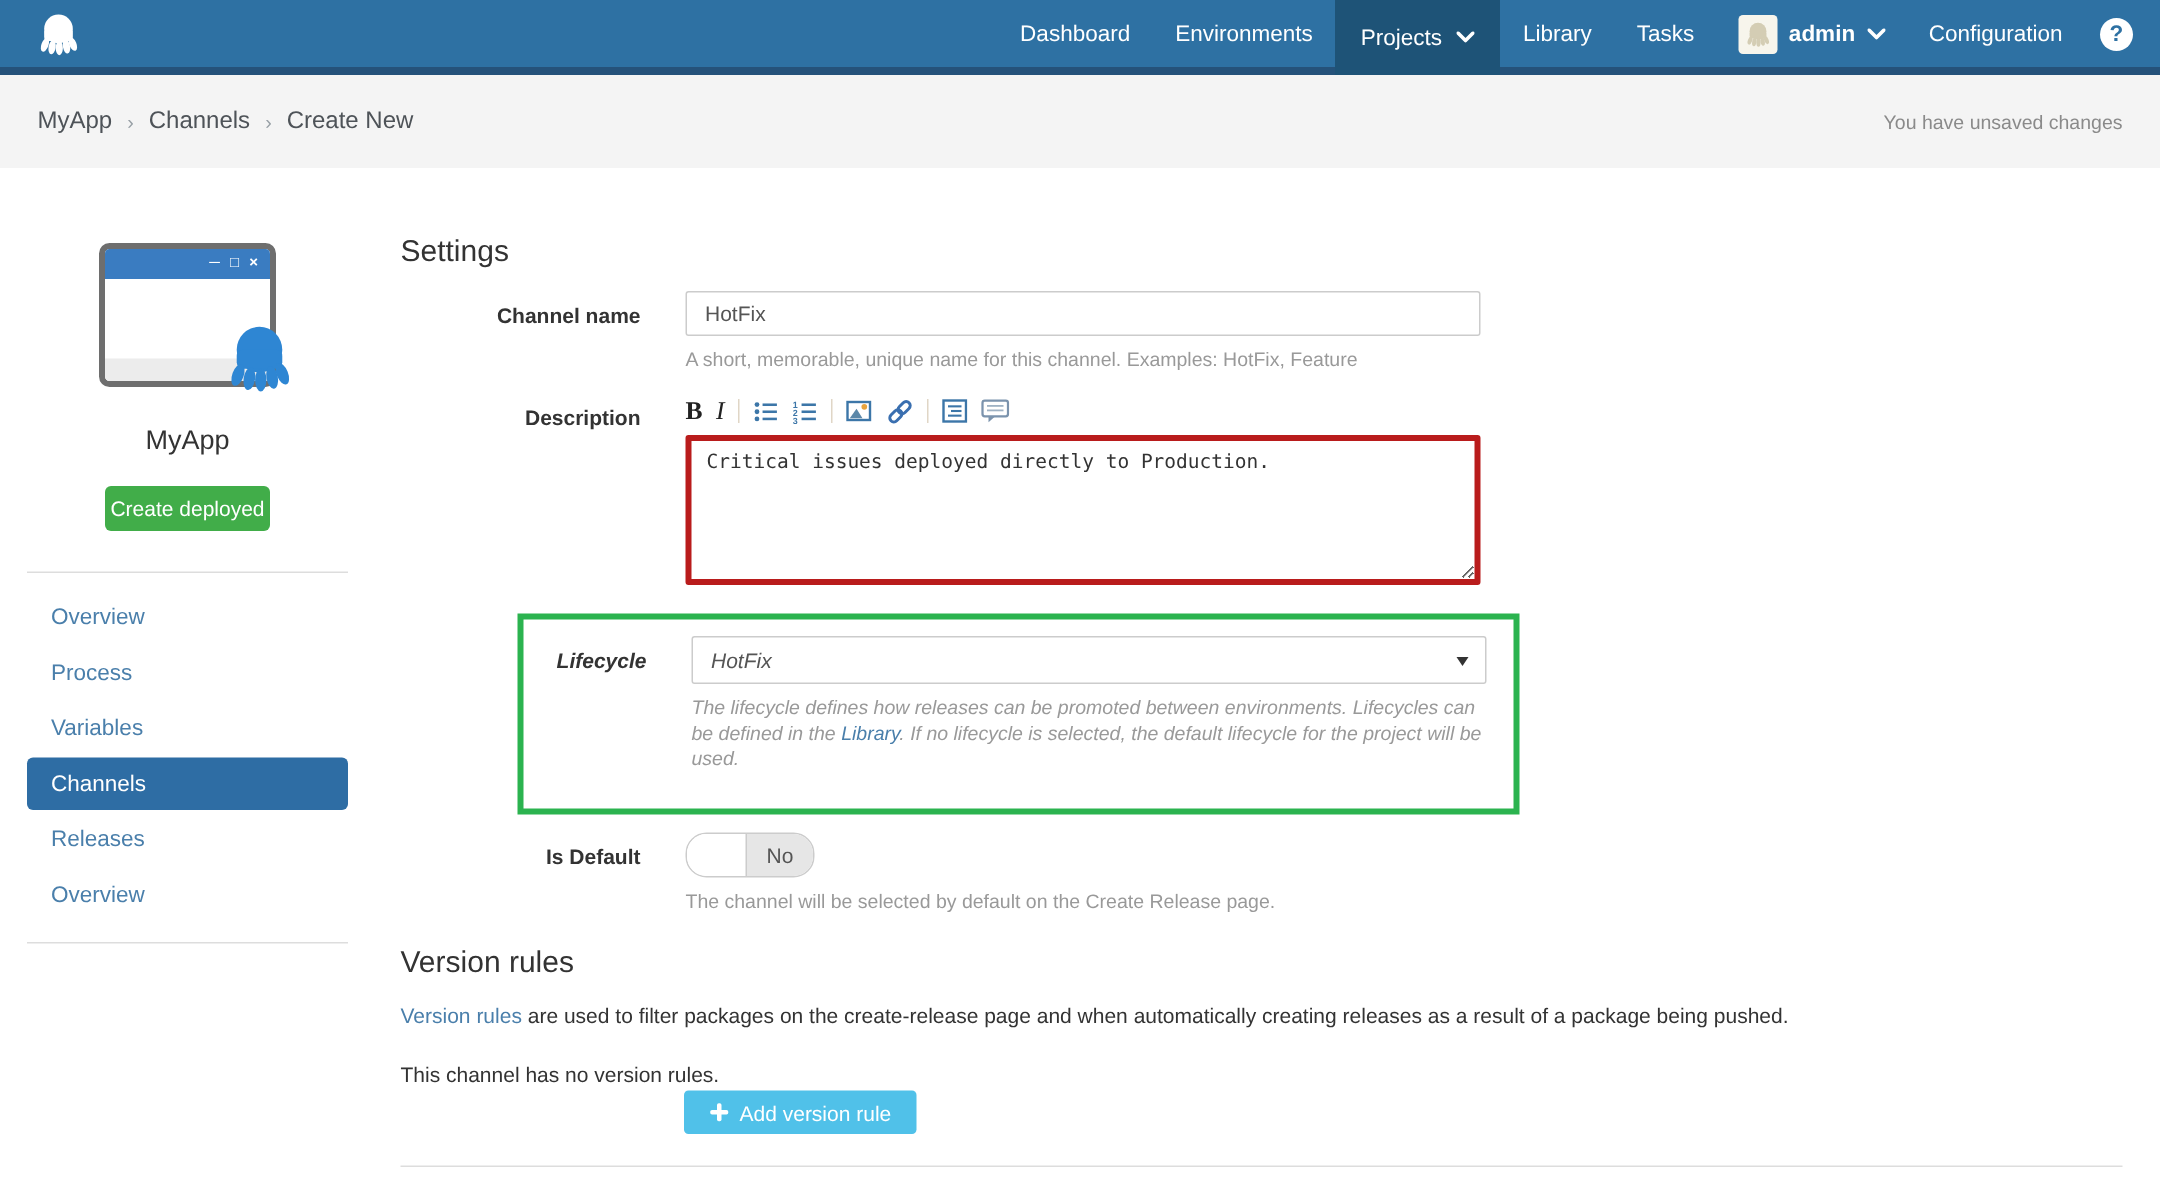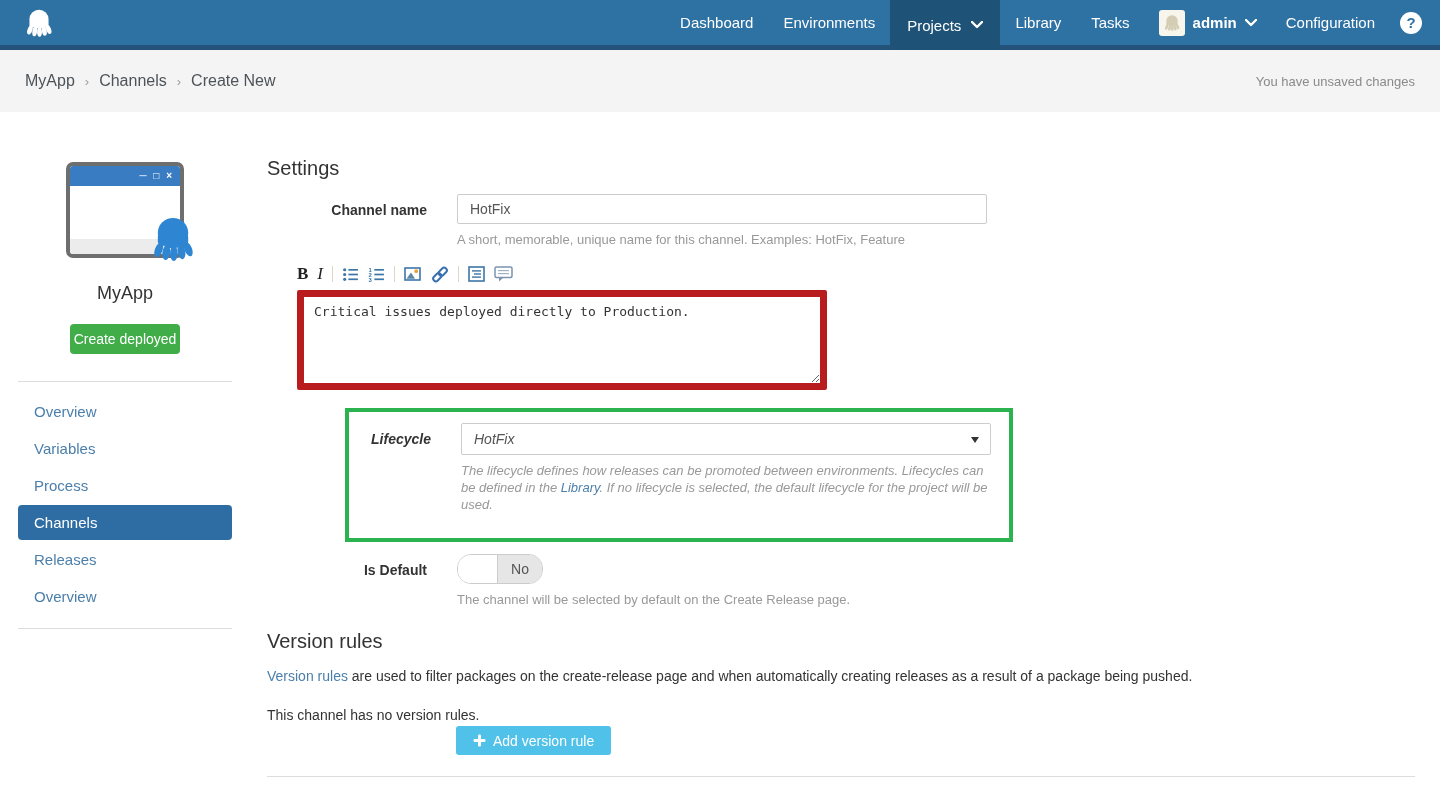--- a/index.html
+++ b/index.html
@@ -65,21 +65,21 @@
     font-size:14px; color:#555; padding:0 12px; font-family:"Liberation Sans",sans-serif; }
   .hint { font-size:13px; color:#999; margin-top:7px; line-height:17px; }
   .hint a, .link { color:#4a7fab; text-decoration:none; cursor:pointer; }
 
   
   .rt-toolbar { display:flex; align-items:center; gap:9px; height:24px; margin-bottom:4px; }
   .rt-btn { cursor:pointer; display:flex; align-items:center; height:20px; }
   .rt-b { font-family:"Liberation Serif",serif; font-weight:bold; font-size:17px; color:#222; }
   .rt-i { font-family:"Liberation Serif",serif; font-style:italic; font-size:17px; color:#222; }
   .rt-sep { width:1px; height:16px; background:#e0d6c6; }
-  .desc-area { width:530px; height:100px; border:7px solid #b91c1c; border-radius:2px;
+  .desc-area { width:530px; height:100px; border:4px solid #b91c1c; border-radius:2px;
     font-family:"DejaVu Sans Mono","Liberation Mono",monospace; font-size:13px; color:#333;
     padding:7px 10px; resize:both; }
 
   
   .hl-box { border:4px solid #2bb34f; margin-left:78px; width:668px; padding:11px 0 9px;
     margin-bottom:12px; }
   .hl-box .form-row { margin-bottom:16px;font-style:italic; }
   .hl-box .form-label { width:82px; flex:0 0 82px; }
   .fake-select { width:530px; height:32px; border:1px solid #ccc; border-radius:2px;
     background:#fff; display:flex; align-items:center; padding:0 12px; font-size:14px;
@@ -207,22 +207,22 @@
             <ellipse cx="50" cy="44" rx="4.5" ry="9" transform="rotate(-22 50 44)"></ellipse>
           </g>
         </svg>
       </div>
     </div>
     <div class="projname">MyApp</div>
     <button class="btn btn-green create-release">Create deployed</button>
     <hr class="side-divider">
     <ul class="sidenav">
       <li>Overview</li>
+      <li>Process</li>
       <li>Variables</li>
-      <li>Process</li>
       <li class="active">Channels</li>
       <li>Releases</li>
       <li>Overview</li>
     </ul>
     <hr class="side-divider bottom">
   </aside>
 
   <main class="main">
     <h2 class="sec-title">Settings</h2>
 
@@ -230,20 +230,21 @@
     <div class="form-row">
       <label class="form-label">Channel name</label>
       <div class="ctrl-col">
         <input class="text-input" type="text" value="HotFix" style="">
         <div class="hint">A short, memorable, unique name for this channel. Examples: HotFix, Feature</div>
       </div>
     </div>
 
     
     <div class="form-row">
+      <label class="form-label">Description</label>
       <div class="ctrl-col">
         <div class="rt-toolbar">
           <span class="rt-btn rt-b">B</span>
           <span class="rt-btn rt-i">I</span>
           <span class="rt-sep"></span>
           <span class="rt-btn">
             <svg width="17" height="17" viewBox="0 0 16 16">
                 <g fill="#3c76a8">
                   <circle cx="2.5" cy="3.5" r="1.5"></circle>
                   <circle cx="2.5" cy="8" r="1.5"></circle>

